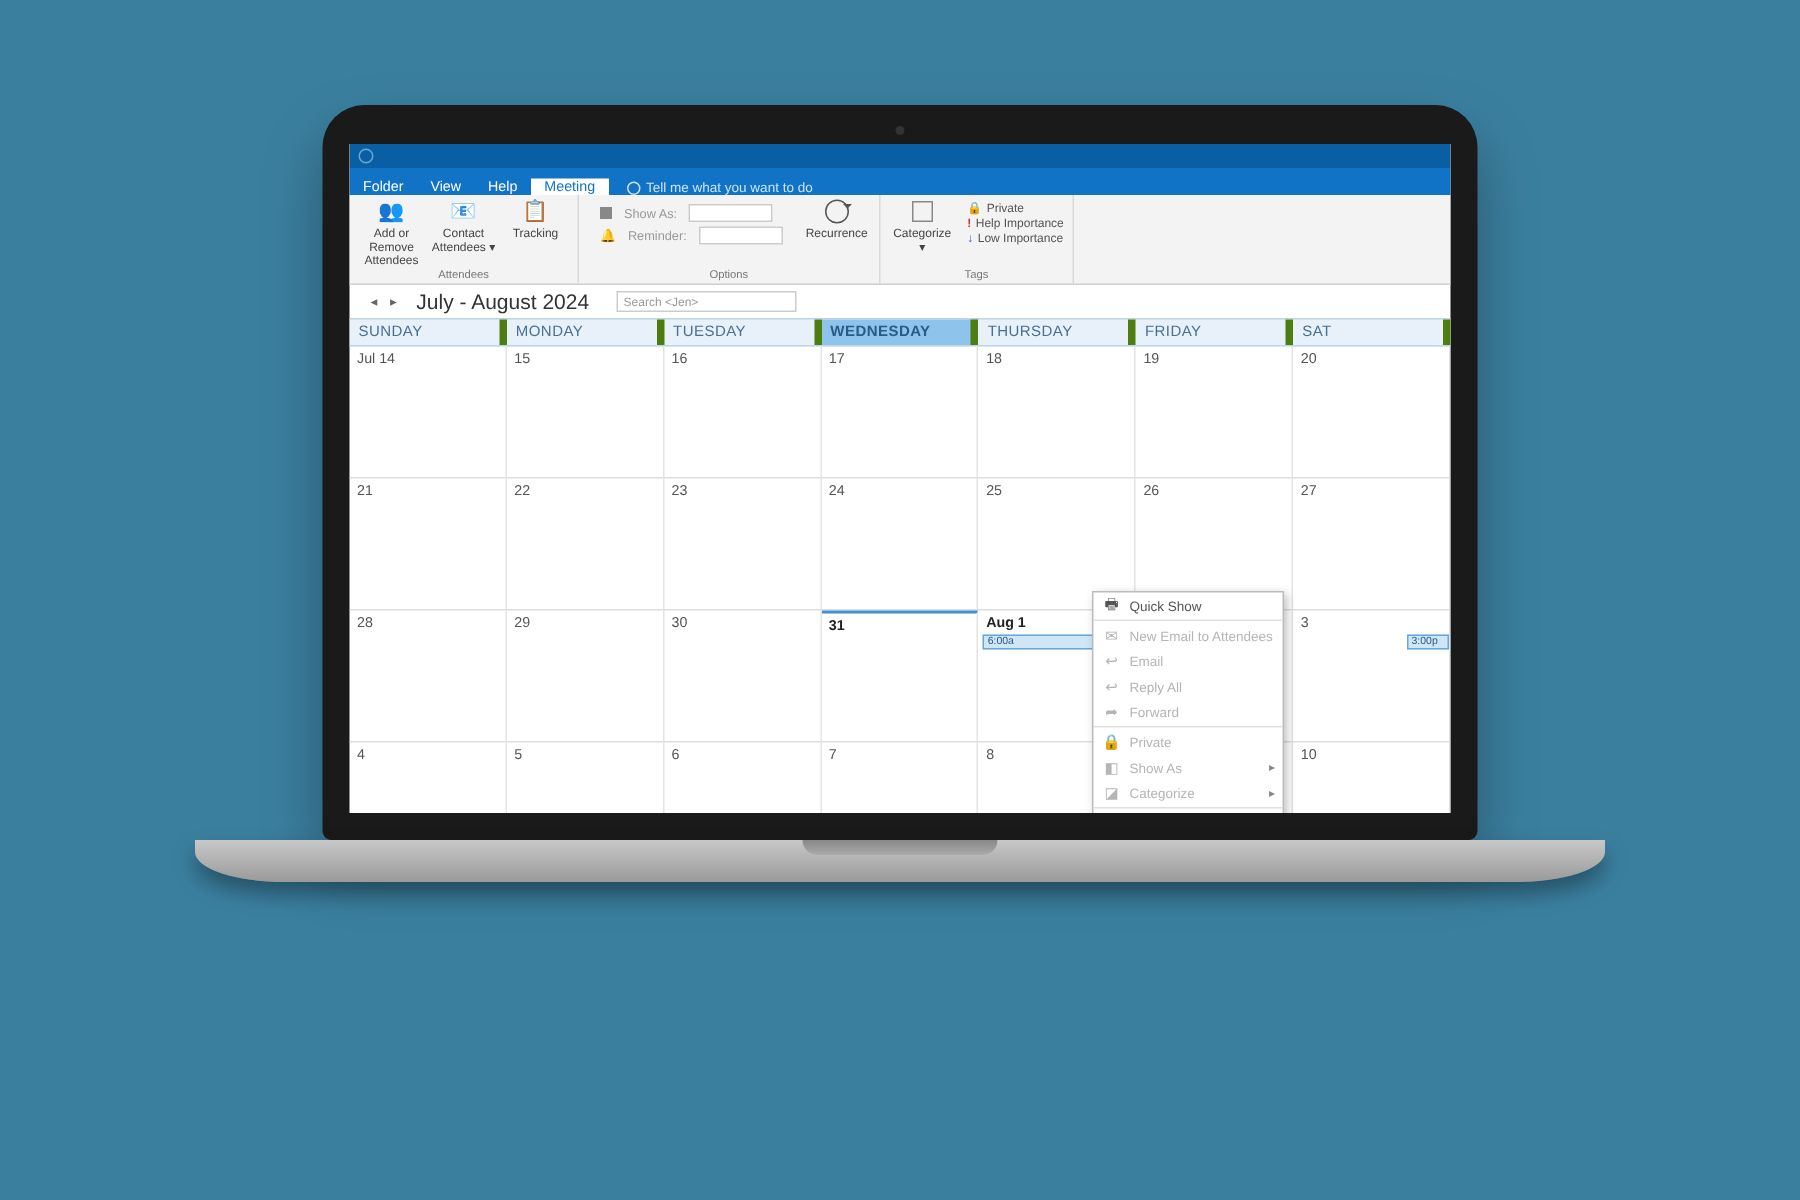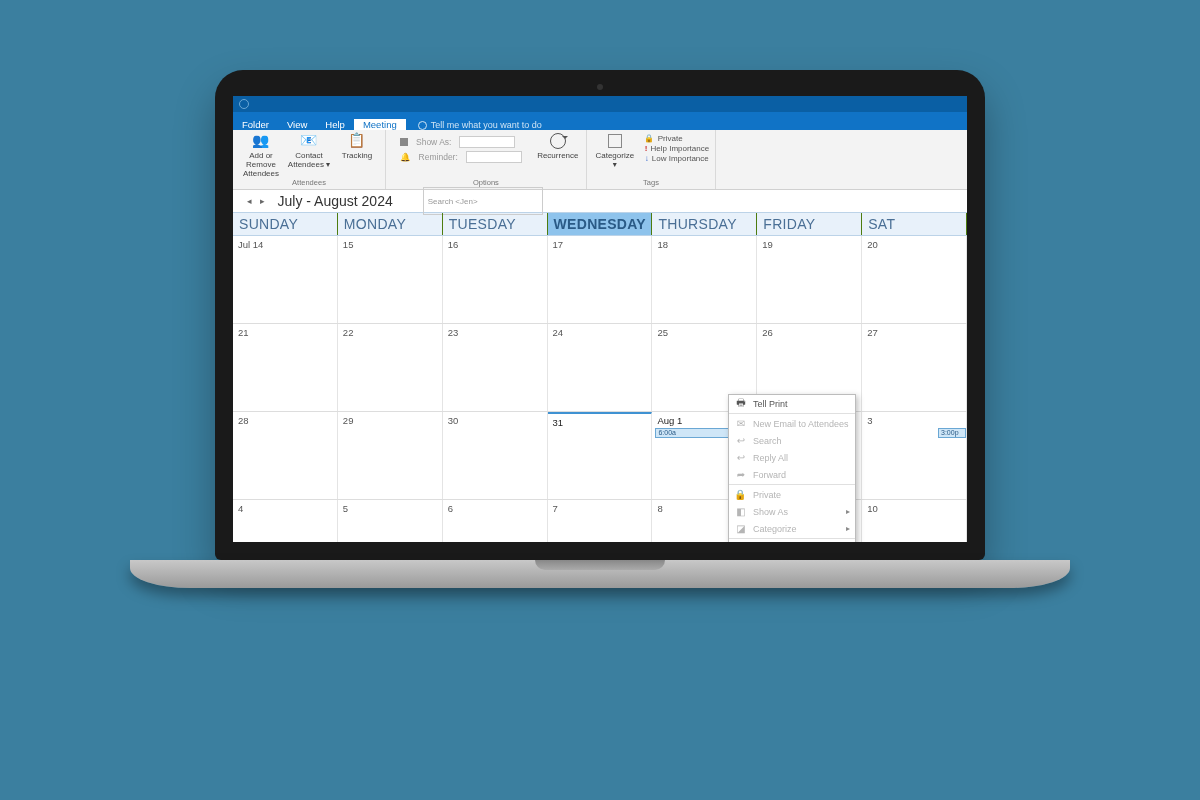--- a/index.html
+++ b/index.html
@@ -27,30 +27,30 @@
 .ribbon .mid-row{display:flex;align-items:center;gap:8px;color:#999;font-size:8.5px}
 .ribbon .fld{width:56px;height:12px;background:#fff;border:1px solid #ccc}
 .ribbon .recur-ico{width:16px;height:16px;border:1.5px solid #555;border-radius:50%;position:relative}
 .ribbon .recur-ico:before{content:"";position:absolute;border:3px solid transparent;border-top-color:#555;right:-3px;top:2px}
 .ribbon .catsq{width:14px;height:14px;border:1px solid #888}
 .ribbon .tags-col{display:flex;flex-direction:column;gap:1px;font-size:8px;color:#555;padding-top:2px}
 .ribbon .tags-col span{display:flex;align-items:center;gap:3px}
 .navrow{height:22px;display:flex;align-items:center;padding:0 14px;gap:10px;font-size:11px;color:#333}
 .navrow .arrows{font-size:9px;color:#666;letter-spacing:3px}
 .navrow .title{font-weight:400;font-size:14px;color:#333}
-.navrow .search{margin-left:20px;width:120px;height:28px;border:1px solid #ccc;font-size:8px;color:#999;padding:0 4px;display:flex;align-items:center}
+.navrow .search{margin-left:8px;width:120px;height:14px;border:1px solid #ccc;font-size:8px;color:#999;padding:0 4px;display:flex;align-items:center}
 .cal{width:100%}
 .hdr-row{display:flex;background:#e8f1fa;border-top:1px solid #bcd3e8;border-bottom:1px solid #bcd3e8}
-.hdr-row .hc{flex:1;min-width:0;font-size:14px;color:#4a6f95;padding:3px 6px;border-right:1px solid #4d7c0f;text-transform:uppercase;letter-spacing:.3px}
+.hdr-row .hc{flex:1;min-width:0;font-size:10px;color:#4a6f95;padding:3px 6px;border-right:5px solid #4d7c0f;text-transform:uppercase;letter-spacing:.3px}
 .hdr-row .hc.today{background:#8ec3ec;color:#2a5a86;font-weight:700}
 .wk{display:flex;height:88px;border-bottom:1px solid #ddd}
 .wk .cell{flex:1;min-width:0;border-right:1px solid #e4e4e4;padding:3px 5px;font-size:9px;color:#555;position:relative}
 .wk .cell.today{border-top:2px solid #3f92d2}
 .wk .cell .dt{font-size:9.5px}
-.wk .cell.bold .dt{font-weight:400;color:#222}
+.wk .cell.bold .dt{font-weight:700;color:#222}
 .chip{position:absolute;top:16px;left:3px;right:3px;height:10px;background:#cfe6f7;border:1px solid #6aa7d4;font-size:7px;color:#2a5a86;padding:0 2px;overflow:hidden}
 .chip.small{right:auto;width:28px}
 .ctx{position:absolute;width:128px;background:#fff;border:1px solid #bcbcbc;box-shadow:2px 2px 6px rgba(0,0,0,.25);font-size:9px;color:#555;z-index:10}
 .ctx .ci{display:flex;align-items:center;gap:6px;padding:2.5px 6px;position:relative}
 .ctx .ci.dis{color:#b5b5b5}
 .ctx .ci .ic{width:12px;height:12px;display:flex;align-items:center;justify-content:center;font-size:10px}
 .ctx .ci.sub:after{content:"▸";position:absolute;right:5px;font-size:8px;color:#888}
 .ctx .sep{height:1px;background:#e0e0e0;margin:1px 0}
 </style>
 </head>
@@ -275,30 +275,30 @@
               <div class="cell">
                 <div class="dt">17</div>
               </div>
             </div>
           </div>
    </div>
 
    <div class="ctx" id="ctx" style="left: 495px; top: 298px;">
           <div class="ci">
             <span class="ic">🖶</span>
-            <span>Tell Print</span>
+            <span>Quick Show</span>
           </div>
           <div class="sep"></div>
           <div class="ci dis">
             <span class="ic">✉</span>
             <span>New Email to Attendees</span>
           </div>
           <div class="ci dis">
             <span class="ic">↩</span>
-            <span>Search</span>
+            <span>Email</span>
           </div>
           <div class="ci dis">
             <span class="ic">↩</span>
             <span>Reply All</span>
           </div>
           <div class="ci dis">
             <span class="ic">➦</span>
             <span>Forward</span>
           </div>
           <div class="sep"></div>

